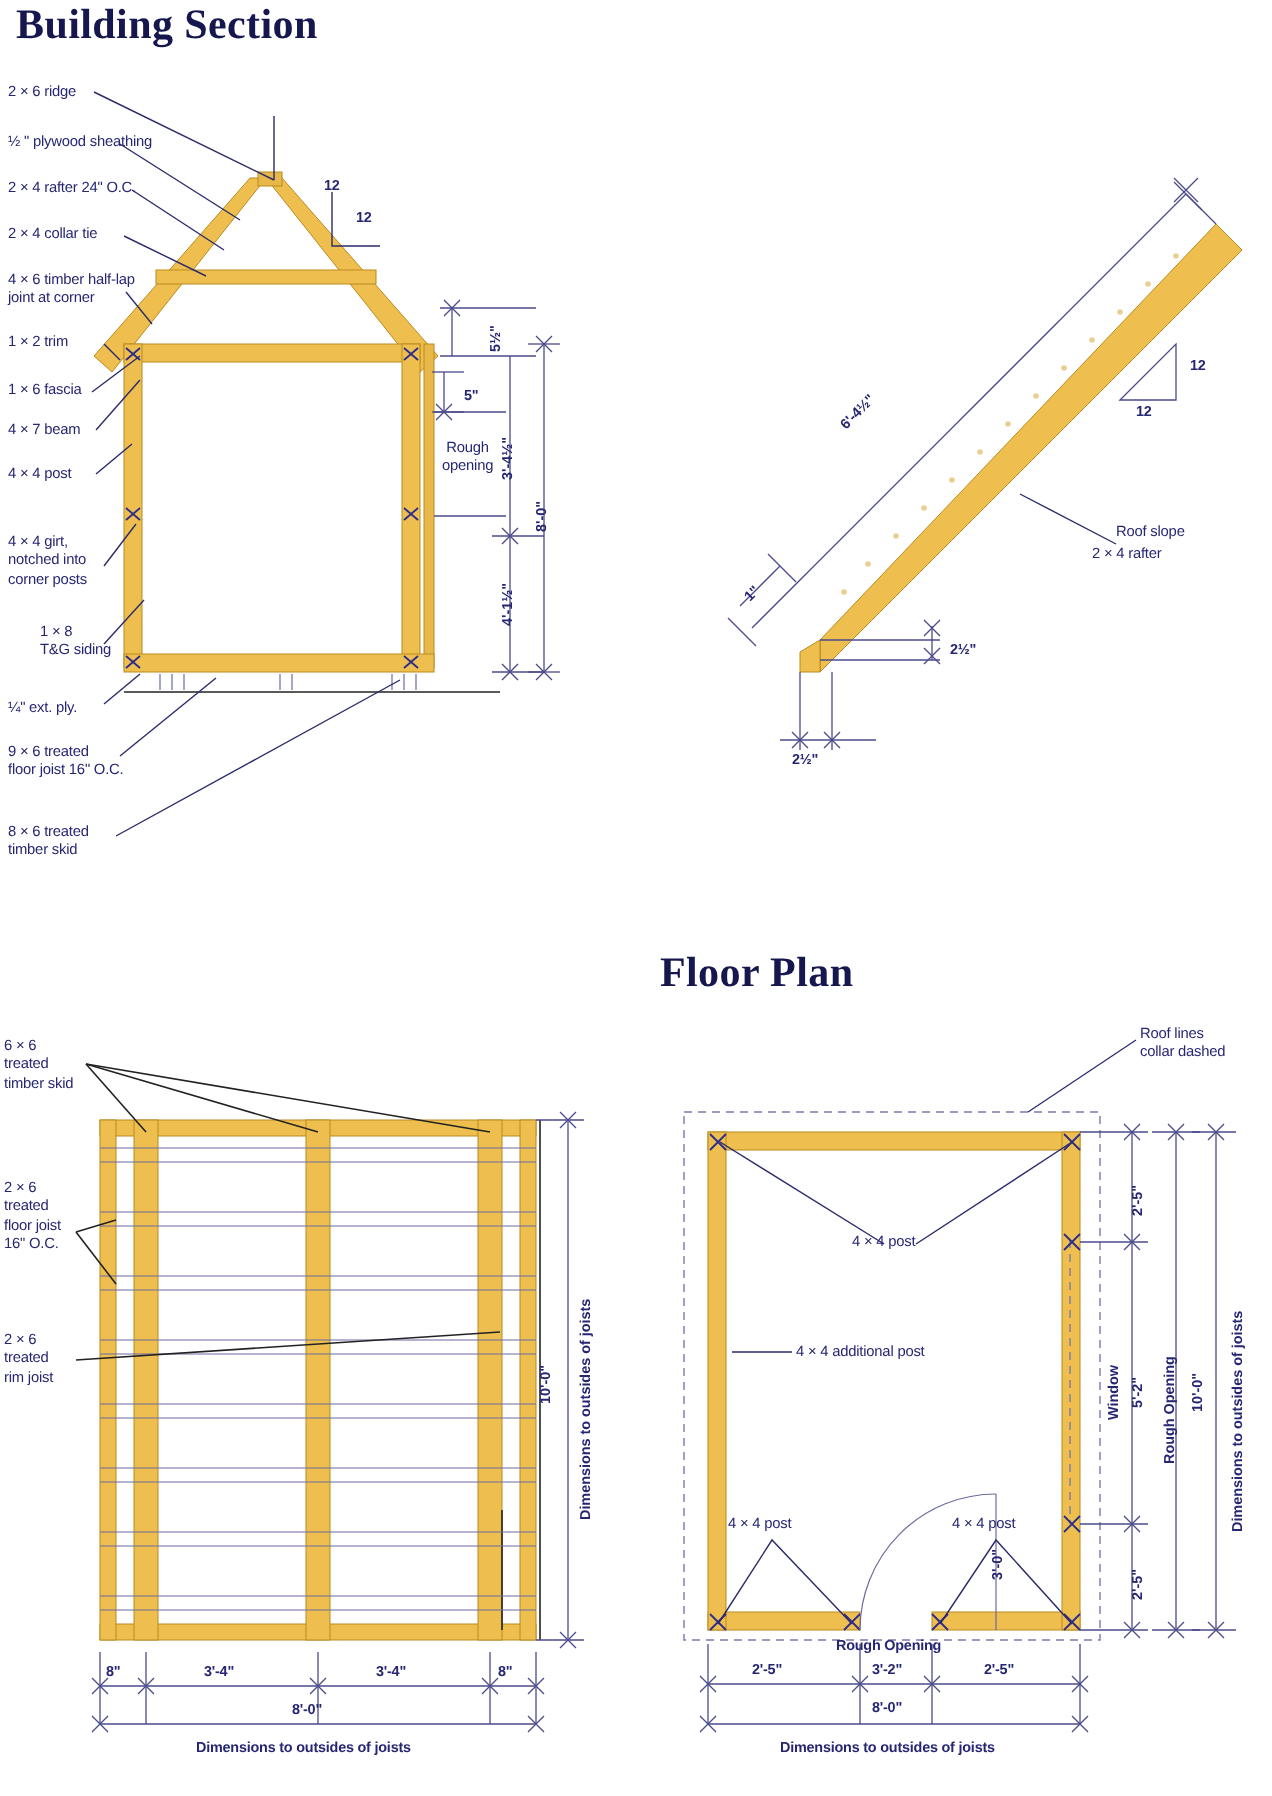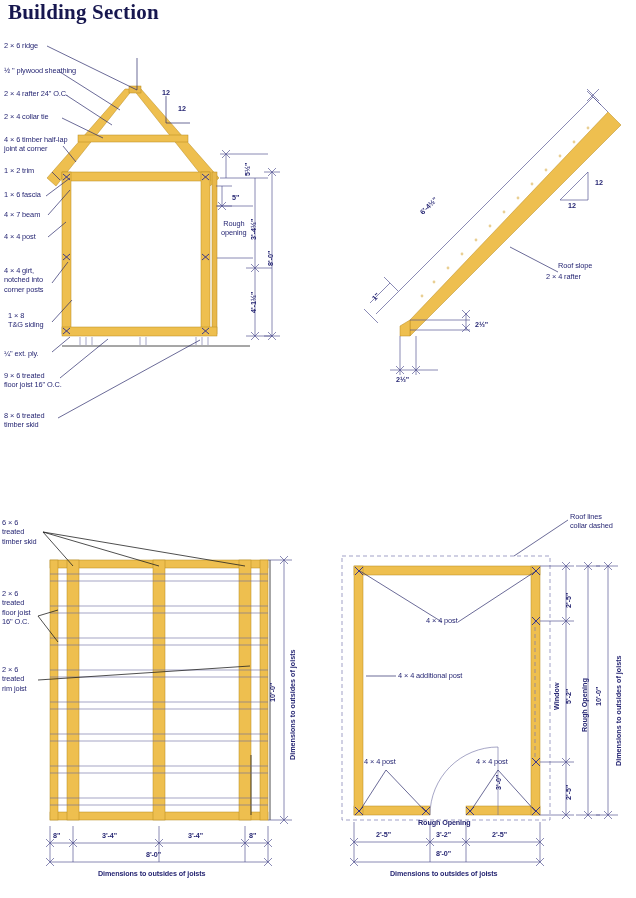--- a/index.html
+++ b/index.html
@@ -145,21 +145,21 @@
   <div class="lbl" style="left:4px;top:112px;">2 × 4 collar tie</div>
   <div class="lbl" style="left:4px;top:135px;">4 × 6 timber half-lap
 joint at corner</div>
   <div class="lbl" style="left:4px;top:166px;">1 × 2 trim</div>
   <div class="lbl" style="left:4px;top:190px;">1 × 6 fascia</div>
   <div class="lbl" style="left:4px;top:210px;">4 × 7 beam</div>
   <div class="lbl" style="left:4px;top:232px;">4 × 4 post</div>
   <div class="lbl" style="left:4px;top:266px;">4 × 4 girt,
 notched into
 corner posts</div>
-  <div class="lbl" style="left:8px;top:311px;">1 × 8
+  <div class="lbl" style="left:20px;top:311px;">1 × 8
 T&amp;G siding</div>
   <div class="lbl" style="left:4px;top:349px;">¼" ext. ply.</div>
   <div class="lbl" style="left:4px;top:371px;">9 × 6 treated
 floor joist 16" O.C.</div>
   <div class="lbl" style="left:4px;top:411px;">8 × 6 treated
 timber skid</div>
 
   <div class="dim" style="left:162px;top:88px;">12</div>
   <div class="dim" style="left:178px;top:104px;">12</div>
 
@@ -336,20 +336,21 @@
   <div class="dim" style="left:188px;top:361px;">3'-4"</div>
   <div class="dim" style="left:249px;top:361px;">8"</div>
   <div class="dim" style="left:146px;top:380px;">8'-0"</div>
   <div class="dim" style="left:98px;top:399px;">Dimensions to outsides of joists</div>
   <div class="vdim" style="left:268px;top:232px;">10'-0"</div>
   <div class="vdim" style="left:288px;top:290px;">Dimensions to outsides of joists</div>
 </div>
 
 <div class="panel" style="left:318px;top:470px;width:318px;height:428px;">
 
+  <div class="ptitle" style="position:absolute;left:12px;top:4px;">Floor Plan</div>
 
   <svg width="318" height="428">
 
     <rect class="dash" x="24" y="86" width="208" height="264" fill="none"></rect>
 
     <rect class="wood" x="36" y="96" width="186" height="9"></rect>
 
     <rect class="wood" x="36" y="336" width="76" height="9"></rect>
 
     <rect class="wood" x="148" y="336" width="74" height="9"></rect>

